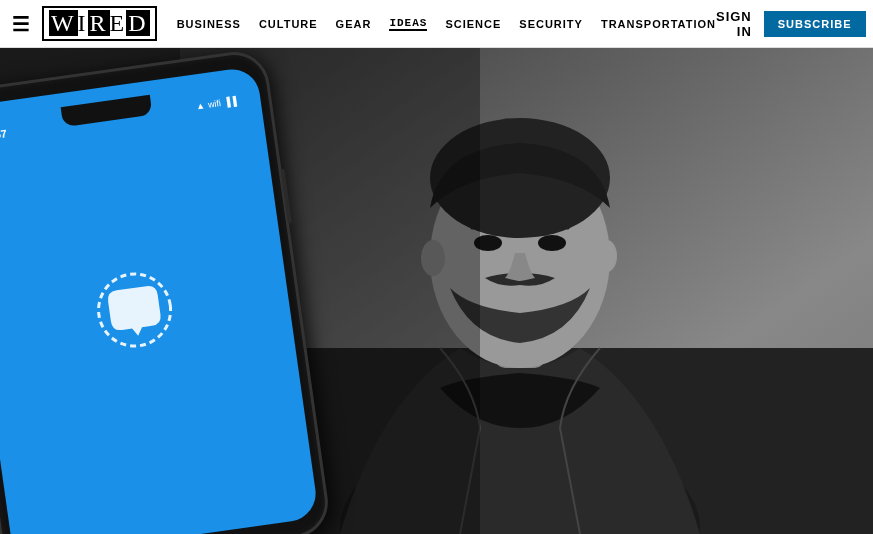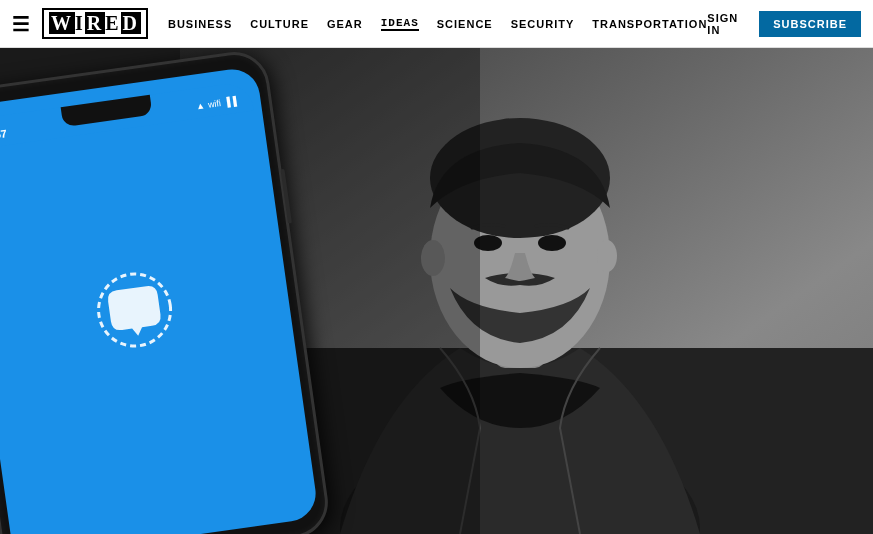--- a/index.html
+++ b/index.html
@@ -37,22 +37,22 @@
 
     #logo {
       display: flex;
       align-items: center;
       margin-right: 20px;
     }
 
     #logo-box {
       border: 2px solid #000;
       padding: 2px 5px;
-      font-weight: 700;
-      font-size: 20px;
+      font-weight: 400;
+      font-size: 24px;
       letter-spacing: 2px;
       color: #000;
       font-family: 'Georgia', serif;
     }
 
     #logo-box span.w { background: #000; color: #fff; padding: 0 2px; }
     #logo-box span.i { color: #000; }
     #logo-box span.r { background: #000; color: #fff; padding: 0 2px; }
     #logo-box span.e { color: #000; }
     #logo-box span.d { background: #000; color: #fff; padding: 0 2px; }
@@ -80,26 +80,27 @@
     }
 
     #header-right {
       display: flex;
       align-items: center;
       gap: 12px;
       margin-left: auto;
     }
 
     #sign-in {
-      font-size: 11px;
+      font-size: 13px;
       font-weight: 700;
       letter-spacing: 1px;
       text-transform: uppercase;
       color: #000;
       cursor: pointer;
+      text-align: right;
     }
 
     #subscribe-btn {
       background: #0369a1;
       color: #fff;
       font-size: 11px;
       font-weight: 700;
       letter-spacing: 1px;
       text-transform: uppercase;
       padding: 7px 14px;

